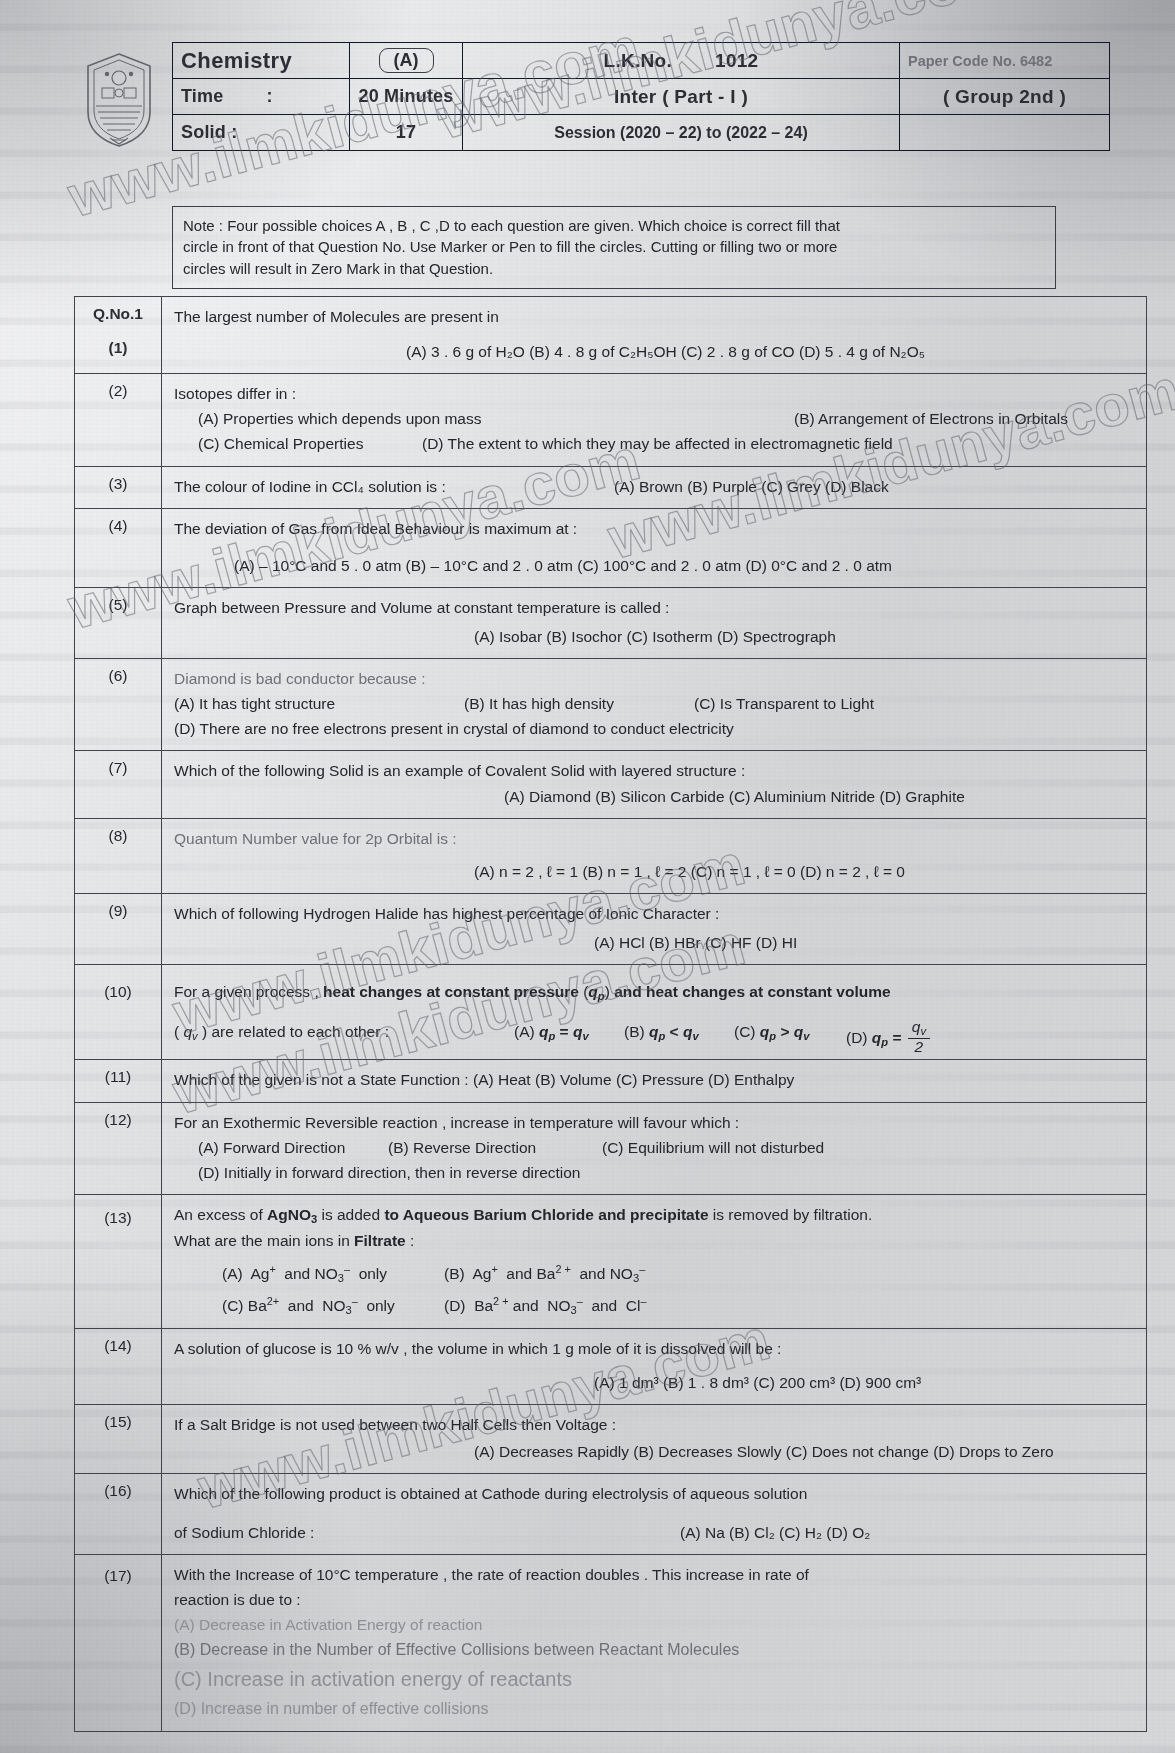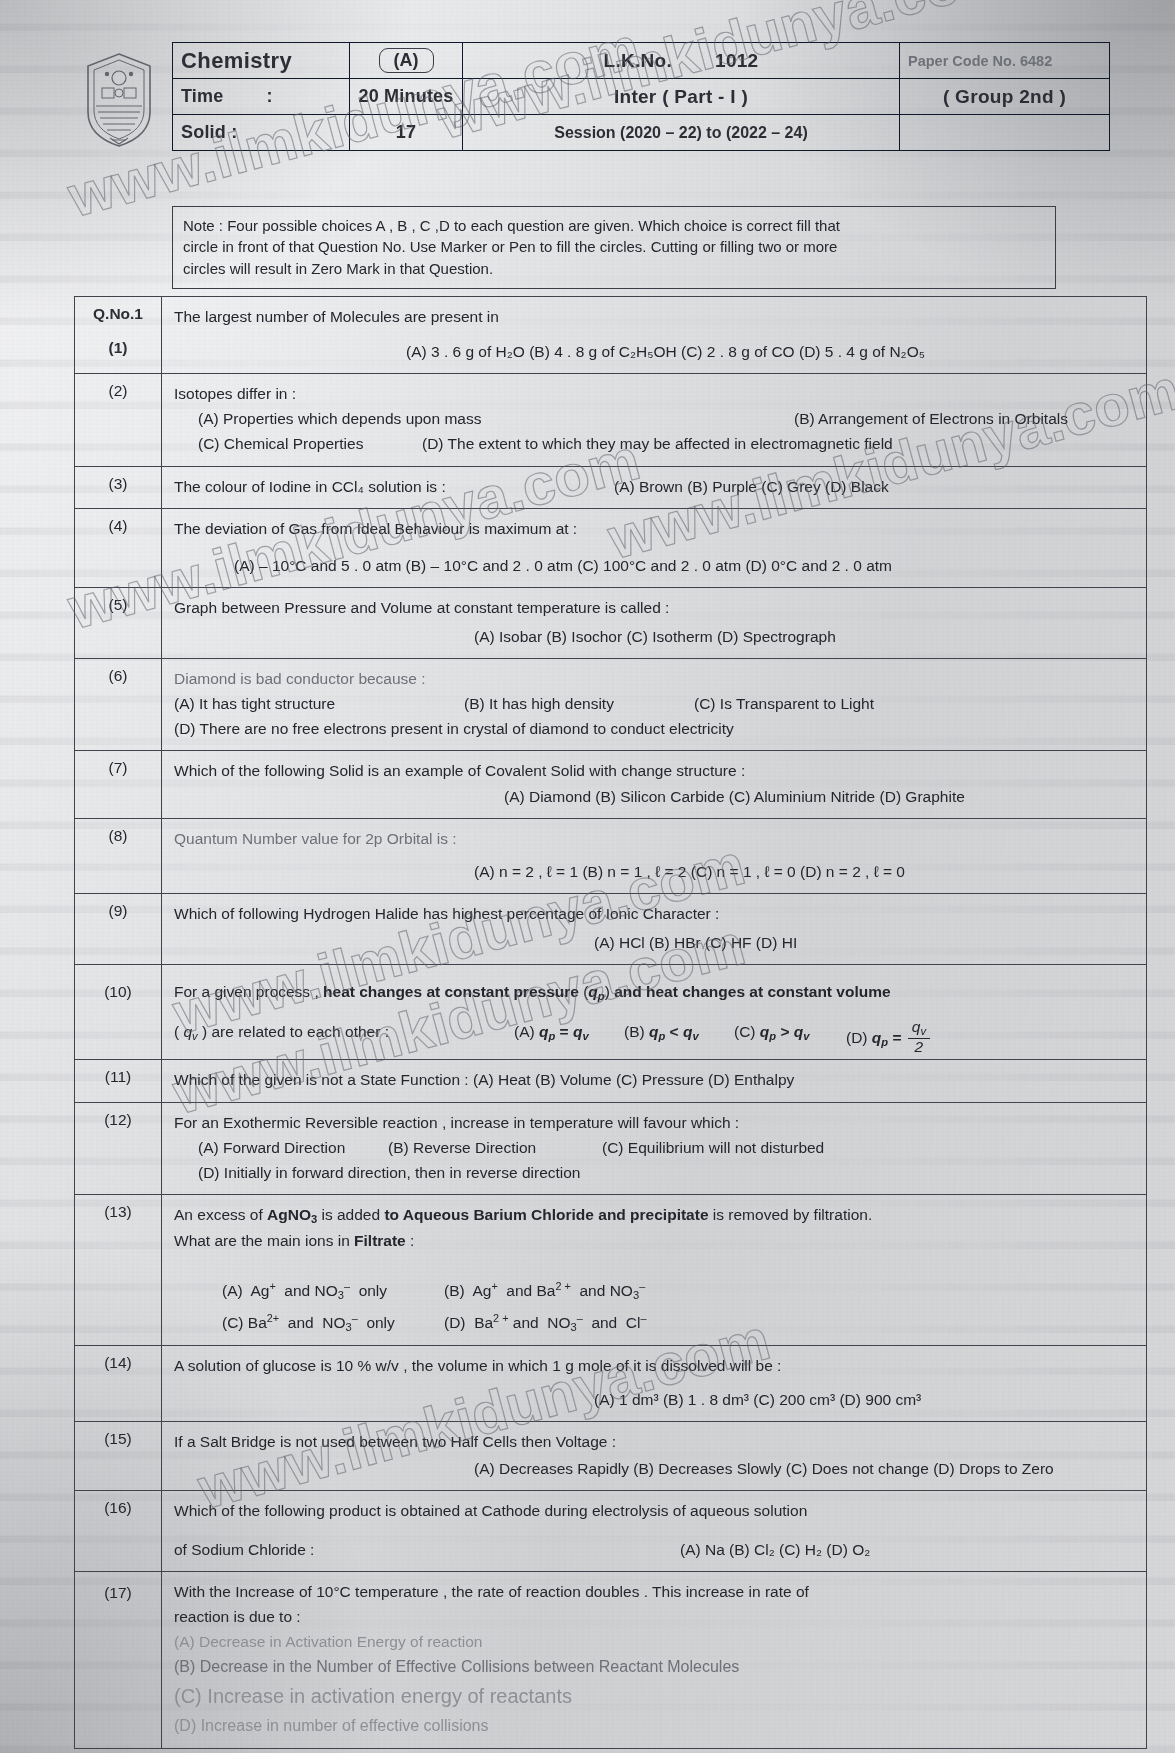--- a/index.html
+++ b/index.html
@@ -283,21 +283,21 @@
           <span style="position:absolute;left:290px">(B) It has high density</span>
           <span style="position:absolute;left:520px">(C)  Is Transparent  to Light</span>
         </div>
         <div>(D) There are no free electrons present in crystal of diamond to conduct electricity</div>
       </td>
     </tr>
 
     <tr>
       <td class="qnum">(7)</td>
       <td class="qbody">
-        <div>Which of the following Solid is an example of Covalent Solid with  change structure   :</div>
+        <div>Which of the following Solid is an example of Covalent Solid with  layered structure   :</div>
         <div class="ind4">(A)  Diamond   (B)   Silicon Carbide  (C) Aluminium  Nitride   (D)  Graphite</div>
       </td>
     </tr>
 
     <tr>
       <td class="qnum">(8)</td>
       <td class="qbody">
         <div class="faint">Quantum Number value for 2p Orbital is :</div>
         <div class="ind3" style="margin-top:8px">(A)  n = 2 , ℓ = 1  (B)  n = 1 , ℓ = 2   (C) n = 1 , ℓ = 0  (D)  n = 2 , ℓ = 0</div>
       </td>
@@ -347,26 +347,26 @@
           <span>(A)   Forward Direction</span>
           <span style="position:absolute;left:214px">(B)  Reverse Direction</span>
           <span style="position:absolute;left:428px">(C)   Equilibrium will not disturbed</span>
         </div>
         <div style="padding-left:24px">(D)   Initially in forward direction, then in reverse direction</div>
       </td>
     </tr>
 
     <tr>
       <td class="qnum">
-        <div style="">(13)</div>
+        <div style="margin-top:6px">(13)</div>
       </td>
       <td class="qbody">
         <div>An excess of  <span class="b">AgNO<sub>3</sub></span>  is added <span class="b">to Aqueous Barium Chloride and precipitate</span> is removed by filtration.</div>
         <div>What are the main ions in <span class="b">Filtrate</span>   :</div>
-        <div style="position:relative;padding-left:48px;margin-top:25px">
+        <div style="position:relative;padding-left:48px;margin-top:8px">
           <span>(A)&nbsp; Ag<sup>+</sup>&nbsp; and NO<sub>3</sub><sup>–</sup>&nbsp; only</span>
           <span style="position:absolute;left:270px">(B)&nbsp; Ag<sup>+</sup>&nbsp; and Ba<sup>2 +</sup>&nbsp; and NO<sub>3</sub><sup>–</sup></span>
         </div>
         <div style="position:relative;padding-left:48px;margin-top:6px">
           <span>(C) Ba<sup>2+</sup>&nbsp; and&nbsp; NO<sub>3</sub><sup>–</sup>&nbsp; only</span>
           <span style="position:absolute;left:270px">(D)&nbsp; Ba<sup>2 +</sup> and&nbsp; NO<sub>3</sub><sup>–</sup>&nbsp; and&nbsp; Cl<sup>–</sup></span>
         </div>
       </td>
     </tr>
 

